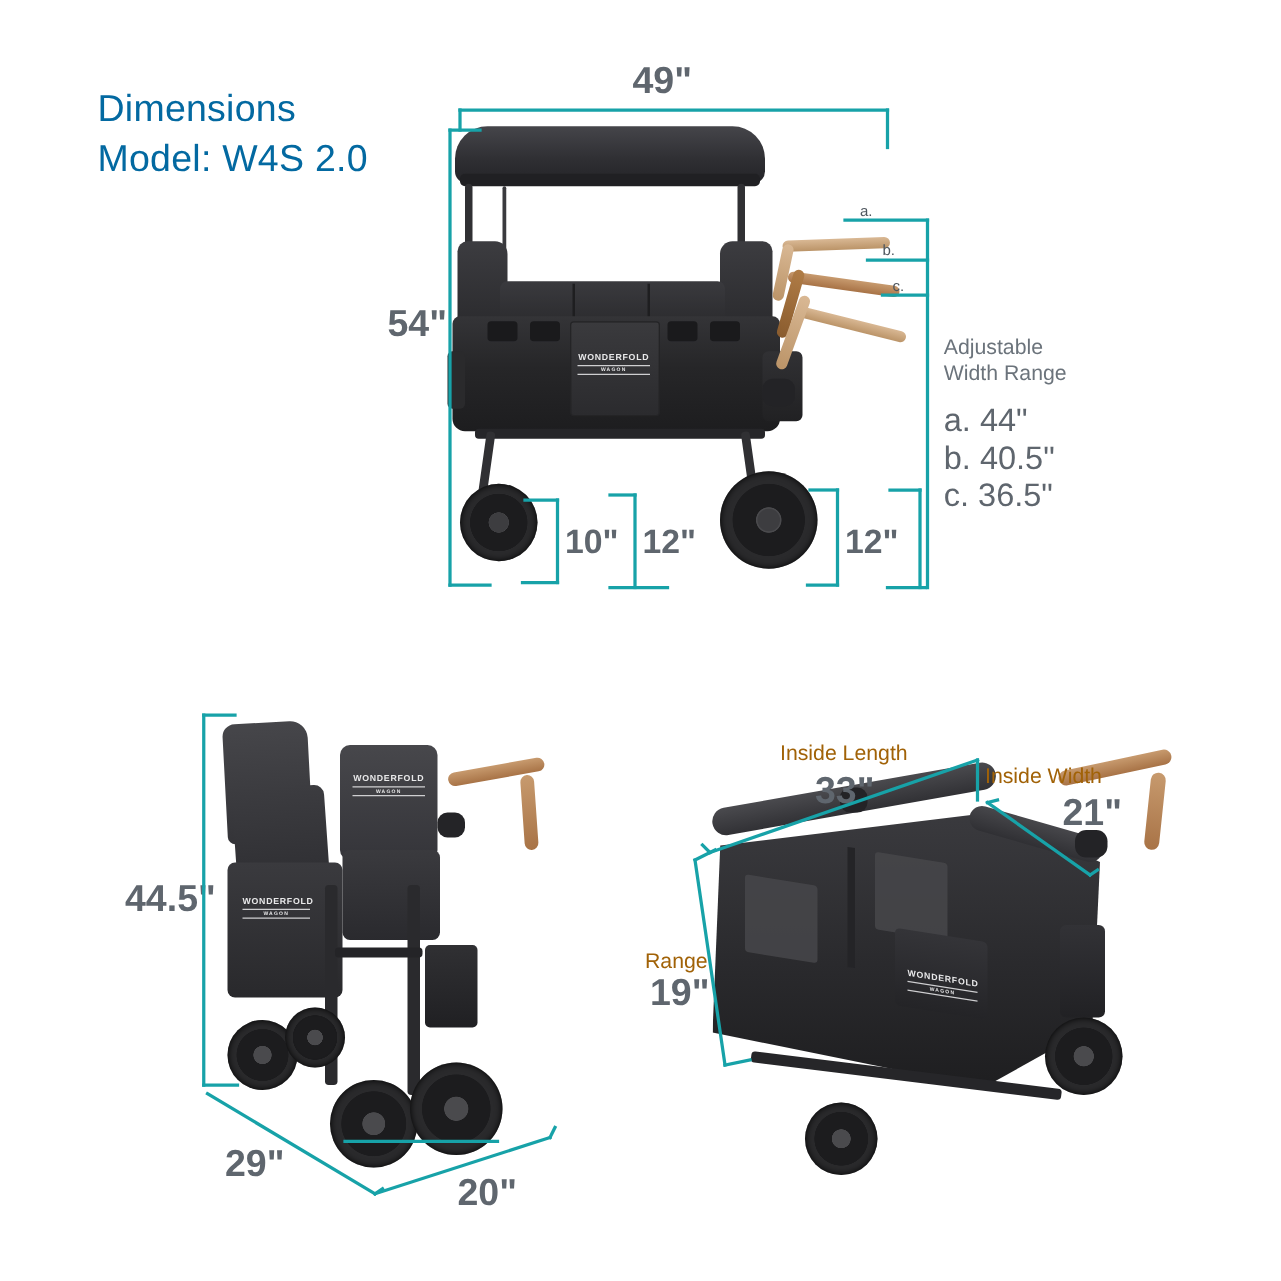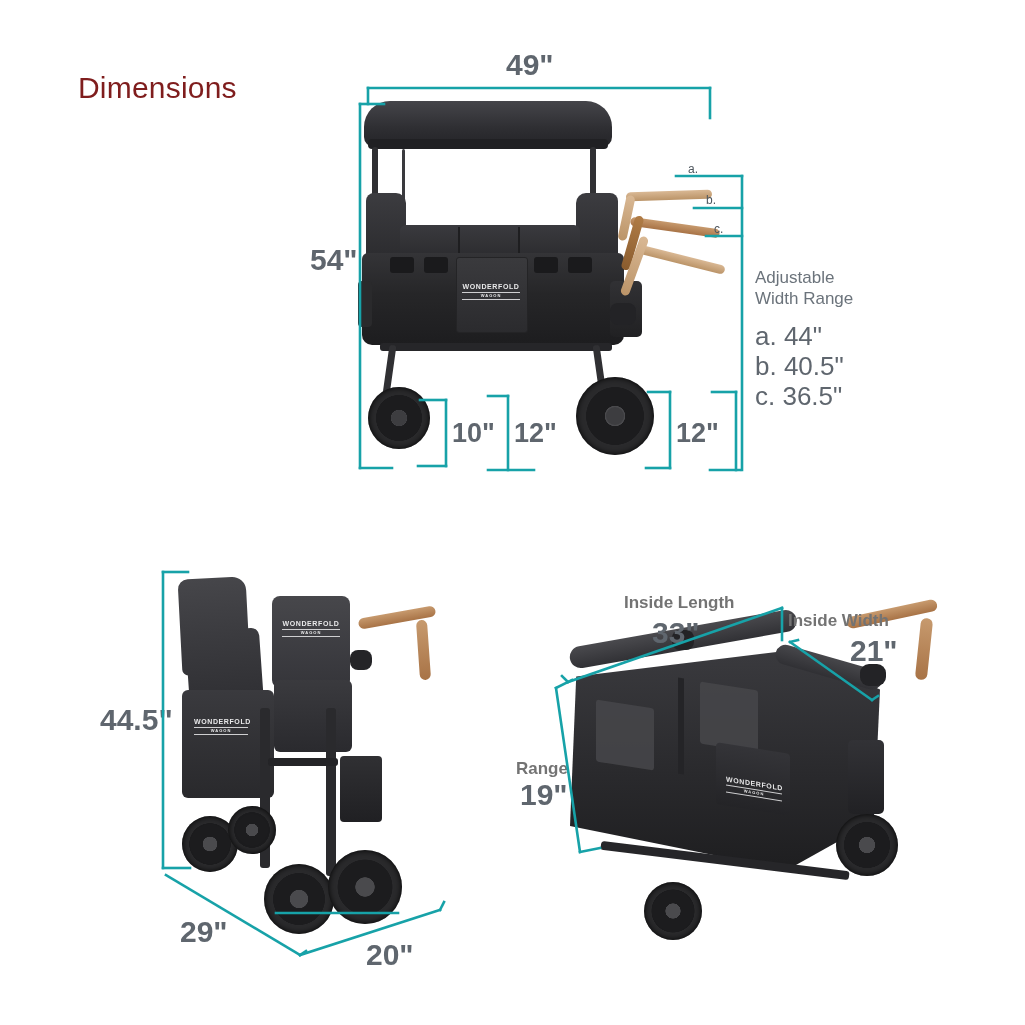--- a/index.html
+++ b/index.html
@@ -5,31 +5,31 @@
   html,body{margin:0;padding:0;background:#ffffff;}
   body{
     width:1025px;height:1025px;position:relative;overflow:hidden;
     font-family:"Liberation Sans", sans-serif;
     color:#5b636b;
     -webkit-font-smoothing:antialiased;
   }
   
   .title{
     position:absolute;left:78px;top:68px;width:330px;
-    font-size:30px;line-height:40px;color:#7f1d1d;font-weight:400;
+    font-size:30px;line-height:40px;color:#0369a1;font-weight:400;
     letter-spacing:.2px;
   }
   .dim-label{
     position:absolute;color:#5f666e;font-weight:700;
     letter-spacing:0px;white-space:nowrap;
   }
   .dim-label.sz-big{font-size:30px;}
   .dim-label.sz-mid{font-size:27px;}
   .cap{
-    position:absolute;color:#737373;font-weight:700;font-size:17px;
+    position:absolute;color:#a16207;font-weight:400;font-size:17px;
     line-height:21px;white-space:nowrap;
   }
   .small-letter{
     position:absolute;font-size:12px;color:#4e565e;font-weight:400;
   }
   .range-box{position:absolute;left:755px;top:267px;width:180px;}
   .range-box .hdr{font-size:17px;line-height:21px;color:#6b737b;}
   .range-box .vals{margin-top:12px;font-size:26px;line-height:30px;color:#5f666e;font-weight:400;}
   svg.overlay{position:absolute;left:0;top:0;width:1025px;height:1025px;pointer-events:none;}
   
@@ -53,20 +53,21 @@
   .bar{position:absolute;background:#303033;border-radius:3px;}
   .tan{background:linear-gradient(180deg,#c79a6e,#a87346);border-radius:7px;position:absolute;}
   .tan-lt{background:linear-gradient(180deg,#d9b894,#bb9468);border-radius:7px;position:absolute;}
   .tan-dk{background:linear-gradient(180deg,#b07c46,#8a5c2e);border-radius:7px;position:absolute;}
 </style>
 </head>
 <body>
 
 <div class="title">
   <div>Dimensions</div>
+  <div>Model: W4S 2.0</div>
 </div>
 
 <div class="prod" style="left:358px;top:95px;width:360px;height:380px;">
 
   <div class="prod" style="left:6px;top:6px;width:248px;height:46px;background:linear-gradient(180deg,#45454a 0%,#2e2e32 60%,#242428 100%);border-radius:26px 26px 10px 10px;"></div>
   <div class="prod" style="left:10px;top:44px;width:240px;height:10px;background:#202023;border-radius:4px;"></div>
 
   <div class="bar" style="left:14px;top:52px;width:6px;height:102px;"></div>
   <div class="bar" style="left:232px;top:52px;width:6px;height:102px;"></div>
   <div class="bar" style="left:44px;top:54px;width:3px;height:96px;background:#3a3a3e;"></div>

